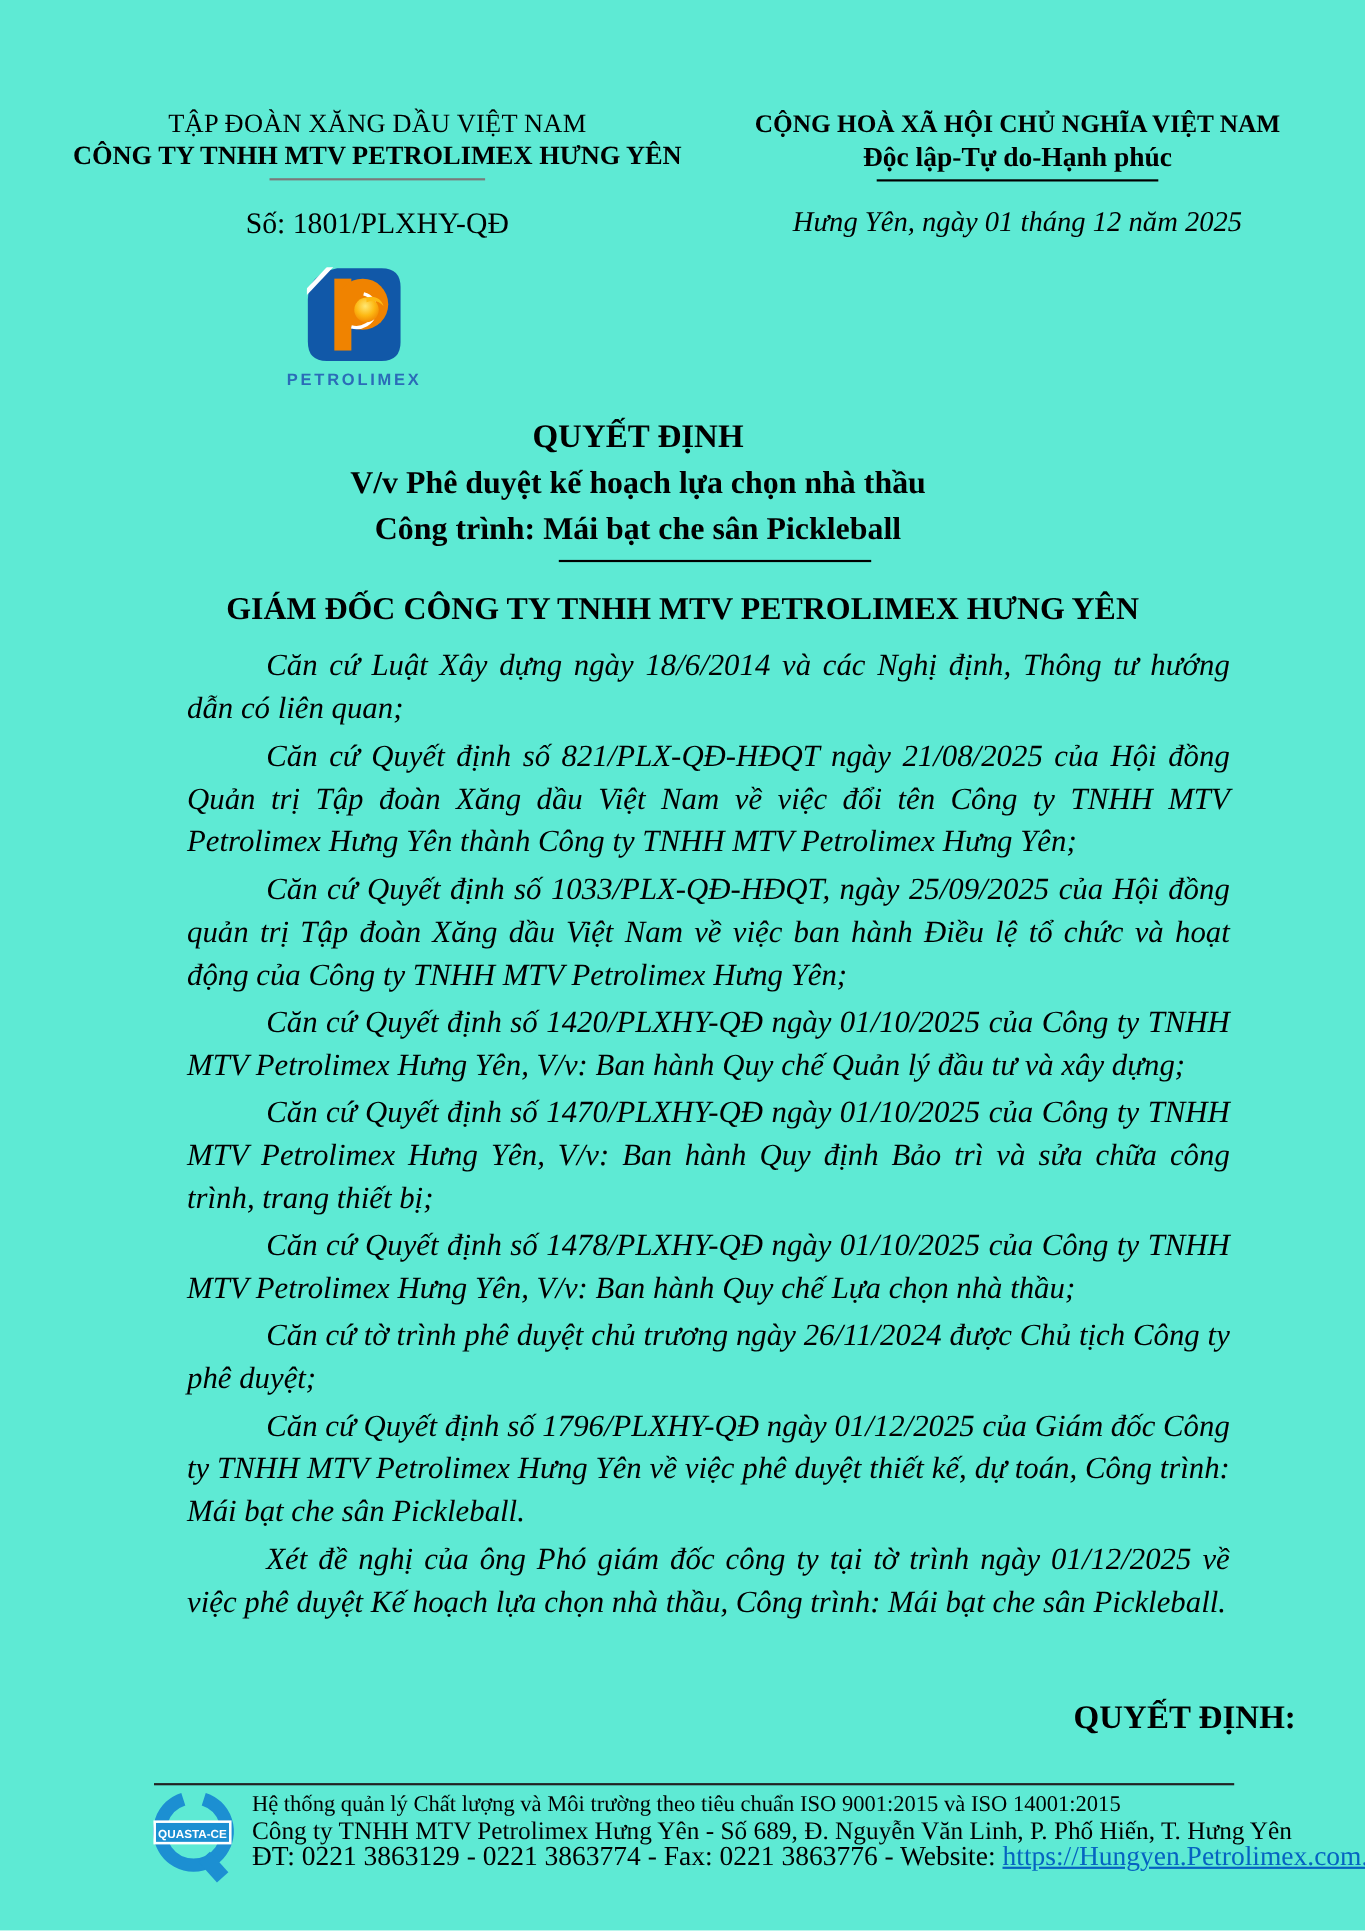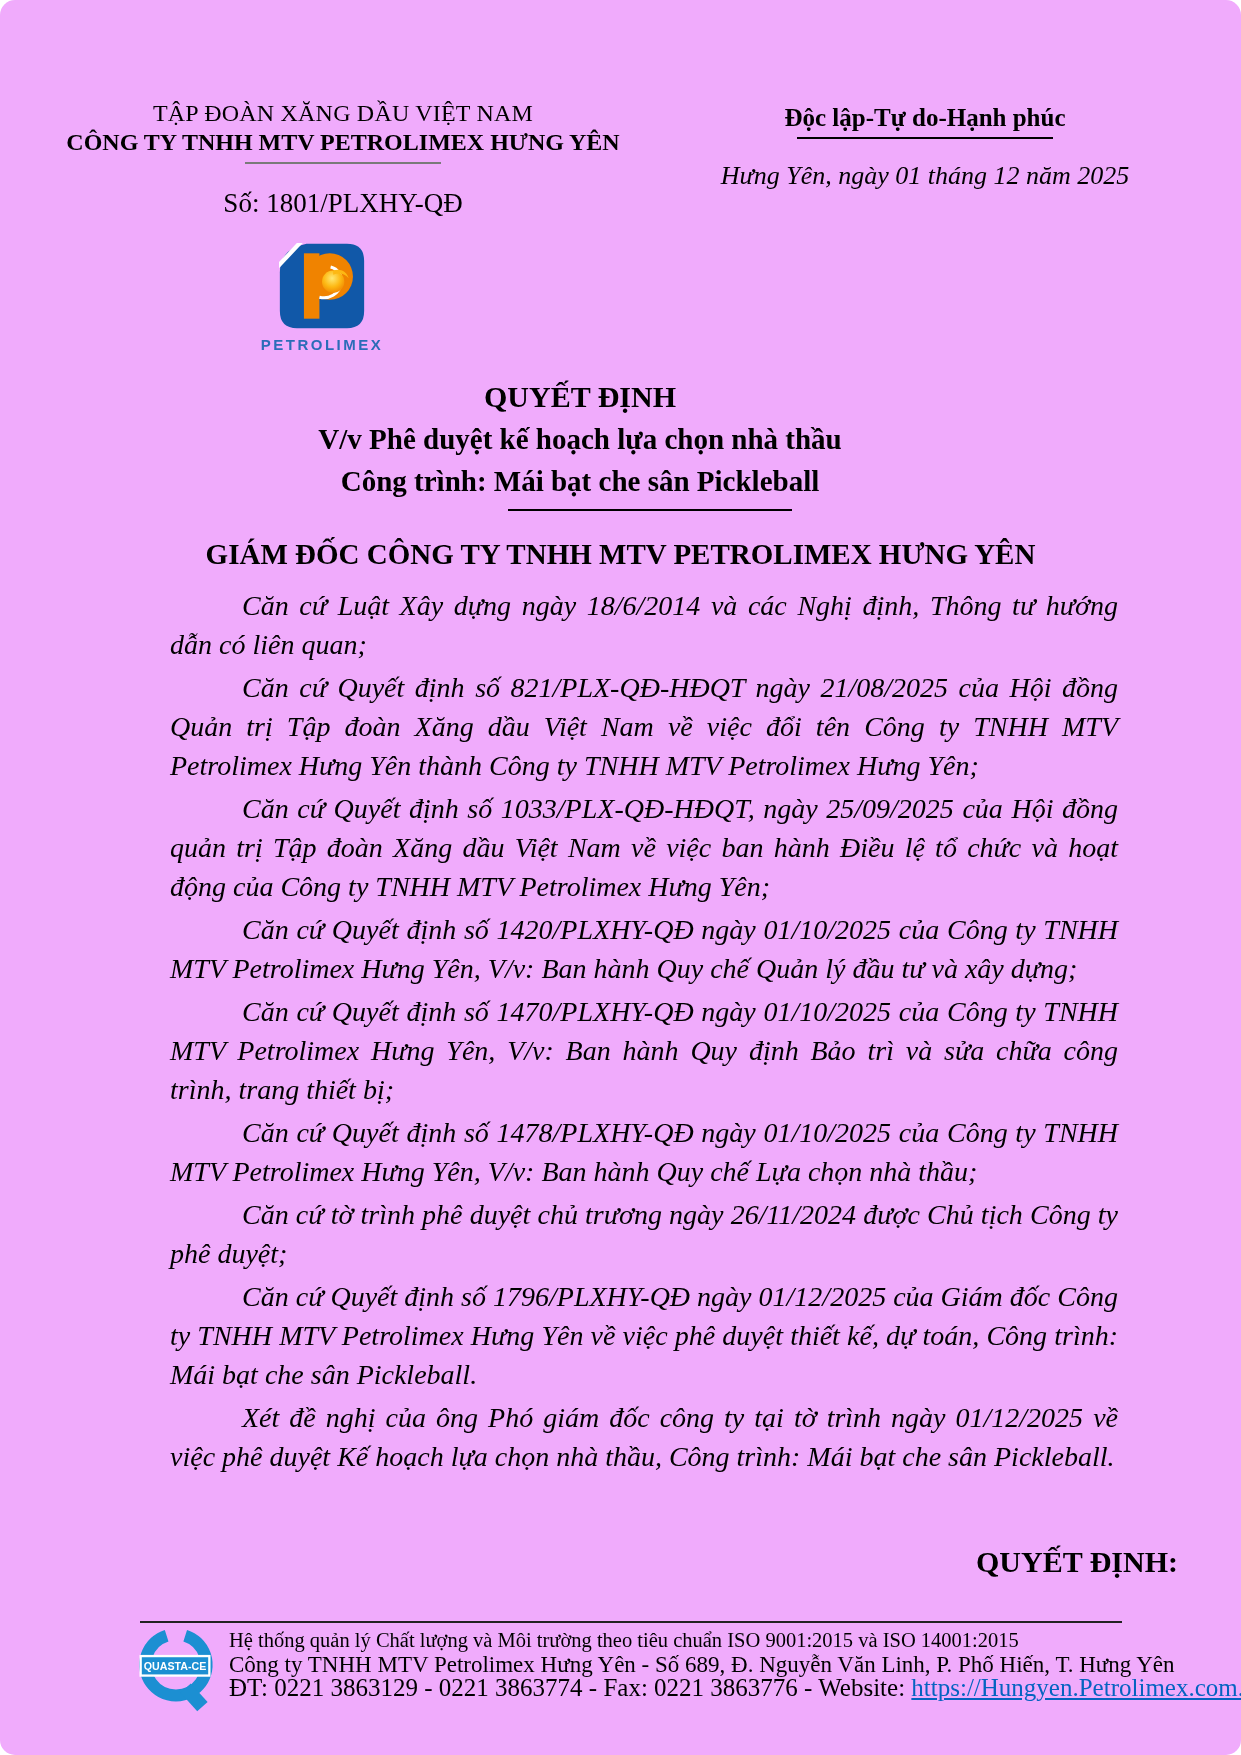--- a/index.html
+++ b/index.html
@@ -1,18 +1,18 @@
 <!DOCTYPE html>
 <html><head>
 <meta charset="utf-8">
 <style>
   html,body{margin:0;padding:0;background:#ffffff;}
   .sheet{
-    position:relative;width:1241px;height:1755px;background:#f0abfc;
-    font-family:"Liberation Serif", serif;color:#000;overflow:hidden;border-radius:15px;
+    position:relative;width:1241px;height:1755px;background:#5eead4;
+    font-family:"Liberation Serif", serif;color:#000;overflow:hidden;
   }
   
   .hdr-left{position:absolute;top:100px;left:48px;width:590px;text-align:center;}
   .hdr-left .l1{font-size:24px;letter-spacing:.2px;}
   .hdr-left .l2{font-size:24px;font-weight:bold;margin-top:2px;}
   .hdr-rule-left{width:196px;border-top:2px solid #7a7a7a;margin:6px auto 0;}
   .doc-num{margin-top:24px;font-size:27px;}
   .hdr-right{position:absolute;top:100px;left:645px;width:560px;text-align:center;}
   .hdr-right .l1{font-size:23px;font-weight:bold;}
   .hdr-right .l2{font-size:25px;font-weight:bold;margin-top:4px;}
@@ -51,20 +51,21 @@
 <div class="sheet">
 
   <div class="hdr-left">
     <div class="l1">TẬP ĐOÀN XĂNG DẦU VIỆT NAM</div>
     <div class="l2">CÔNG TY TNHH MTV PETROLIMEX HƯNG YÊN</div>
     <div class="hdr-rule-left"></div>
     <div class="doc-num">Số: 1801/PLXHY-QĐ</div>
   </div>
 
   <div class="hdr-right">
+    <div class="l1">CỘNG HOÀ XÃ HỘI CHỦ NGHĨA VIỆT NAM</div>
     <div class="l2">Độc lập-Tự do-Hạnh phúc</div>
     <div class="hdr-rule-right"></div>
     <div class="date-line">Hưng Yên, ngày 01 tháng 12 năm 2025</div>
   </div>
 
   <div class="logo-block">
     <span>
       <svg width="86" height="86" viewBox="0 0 100 100" aria-hidden="true">
         <defs>
           <radialGradient id="flameG" cx="45%" cy="35%" r="70%">

